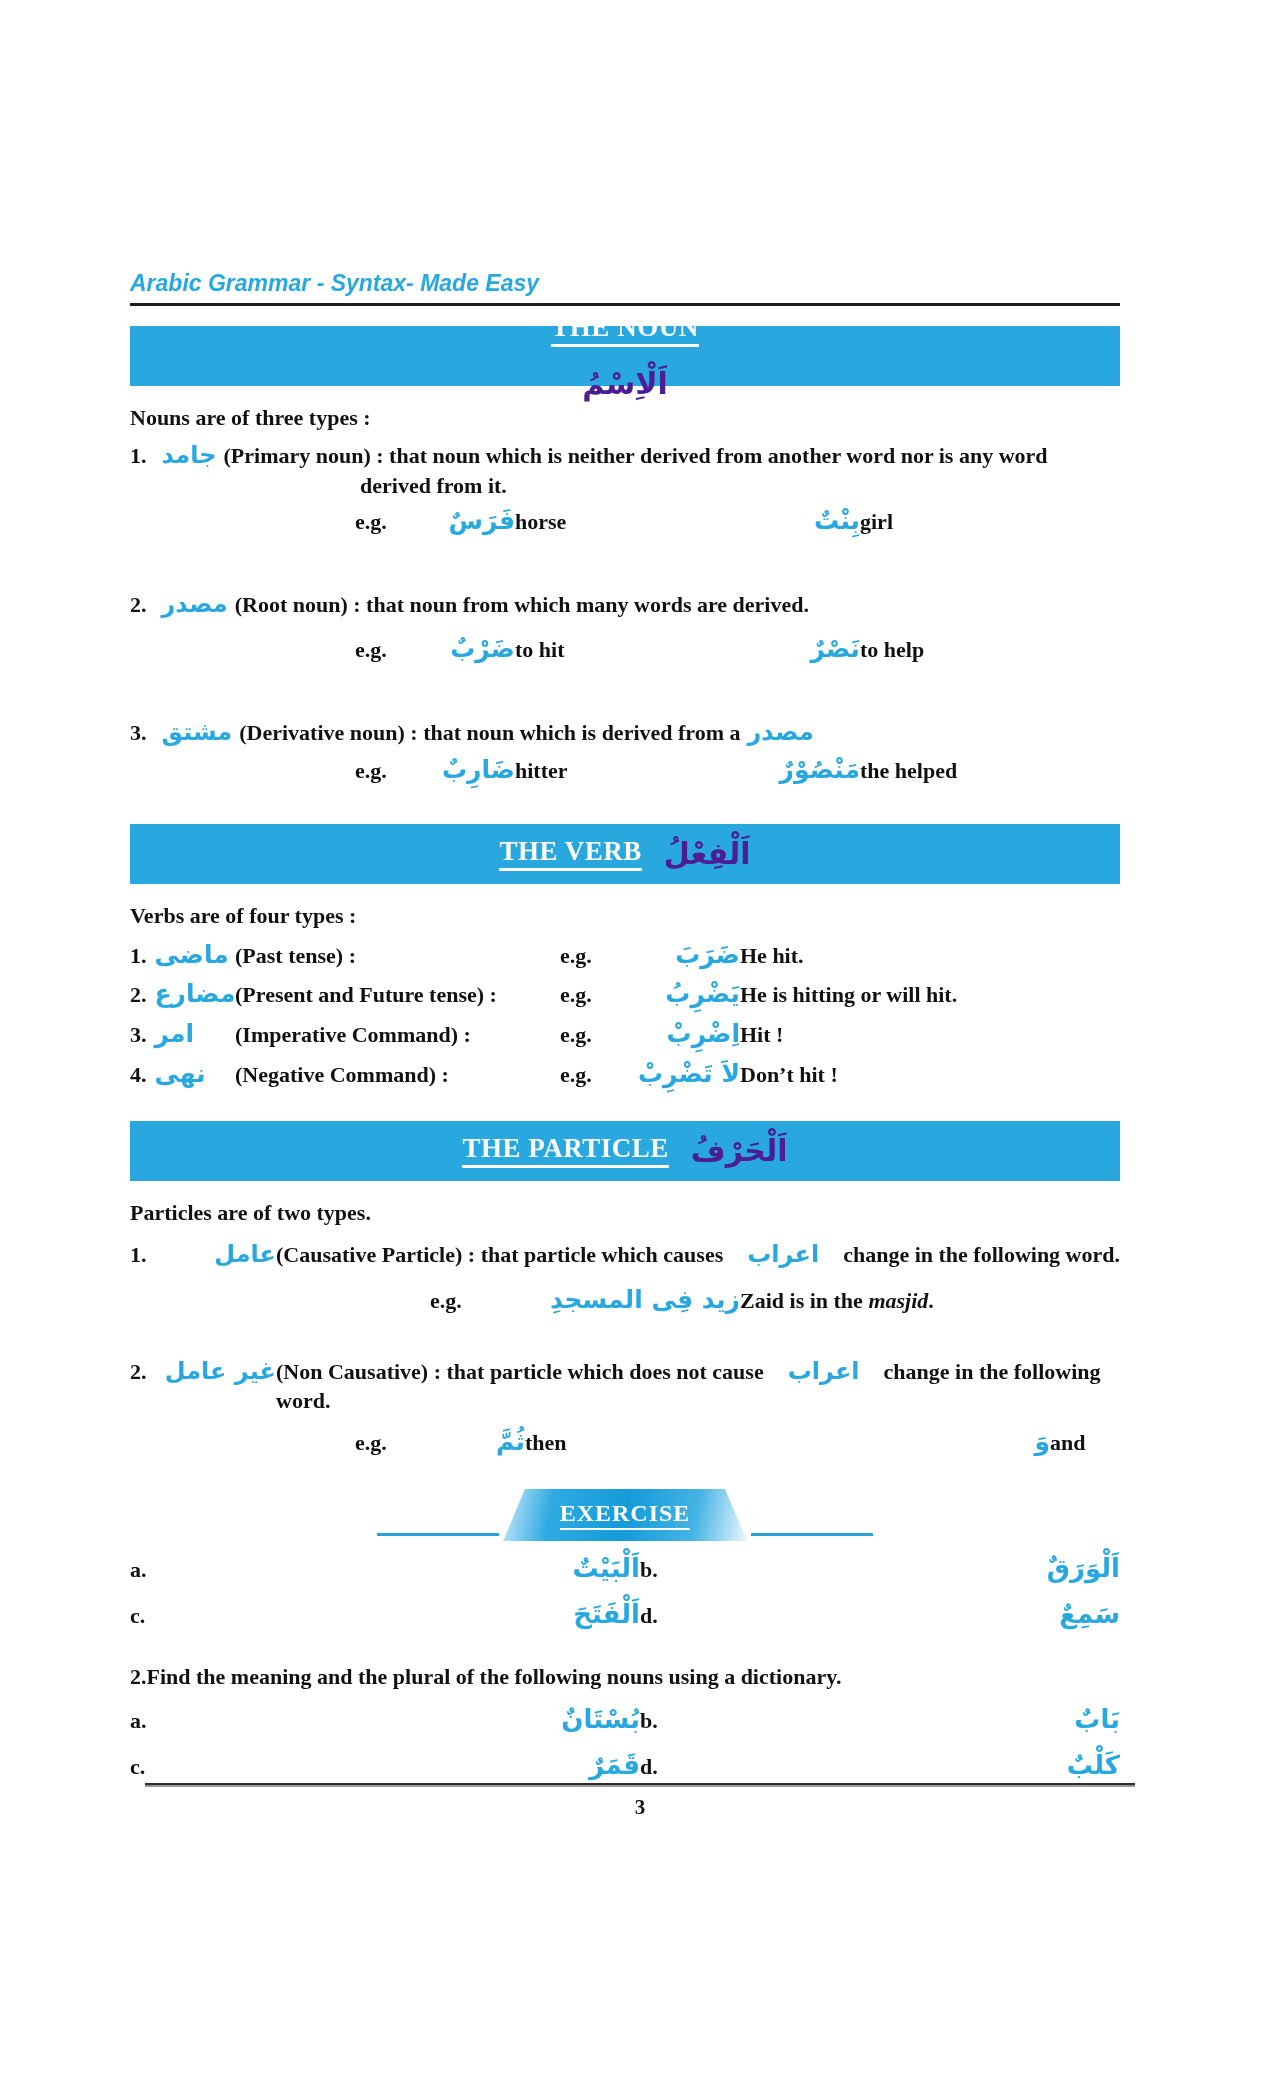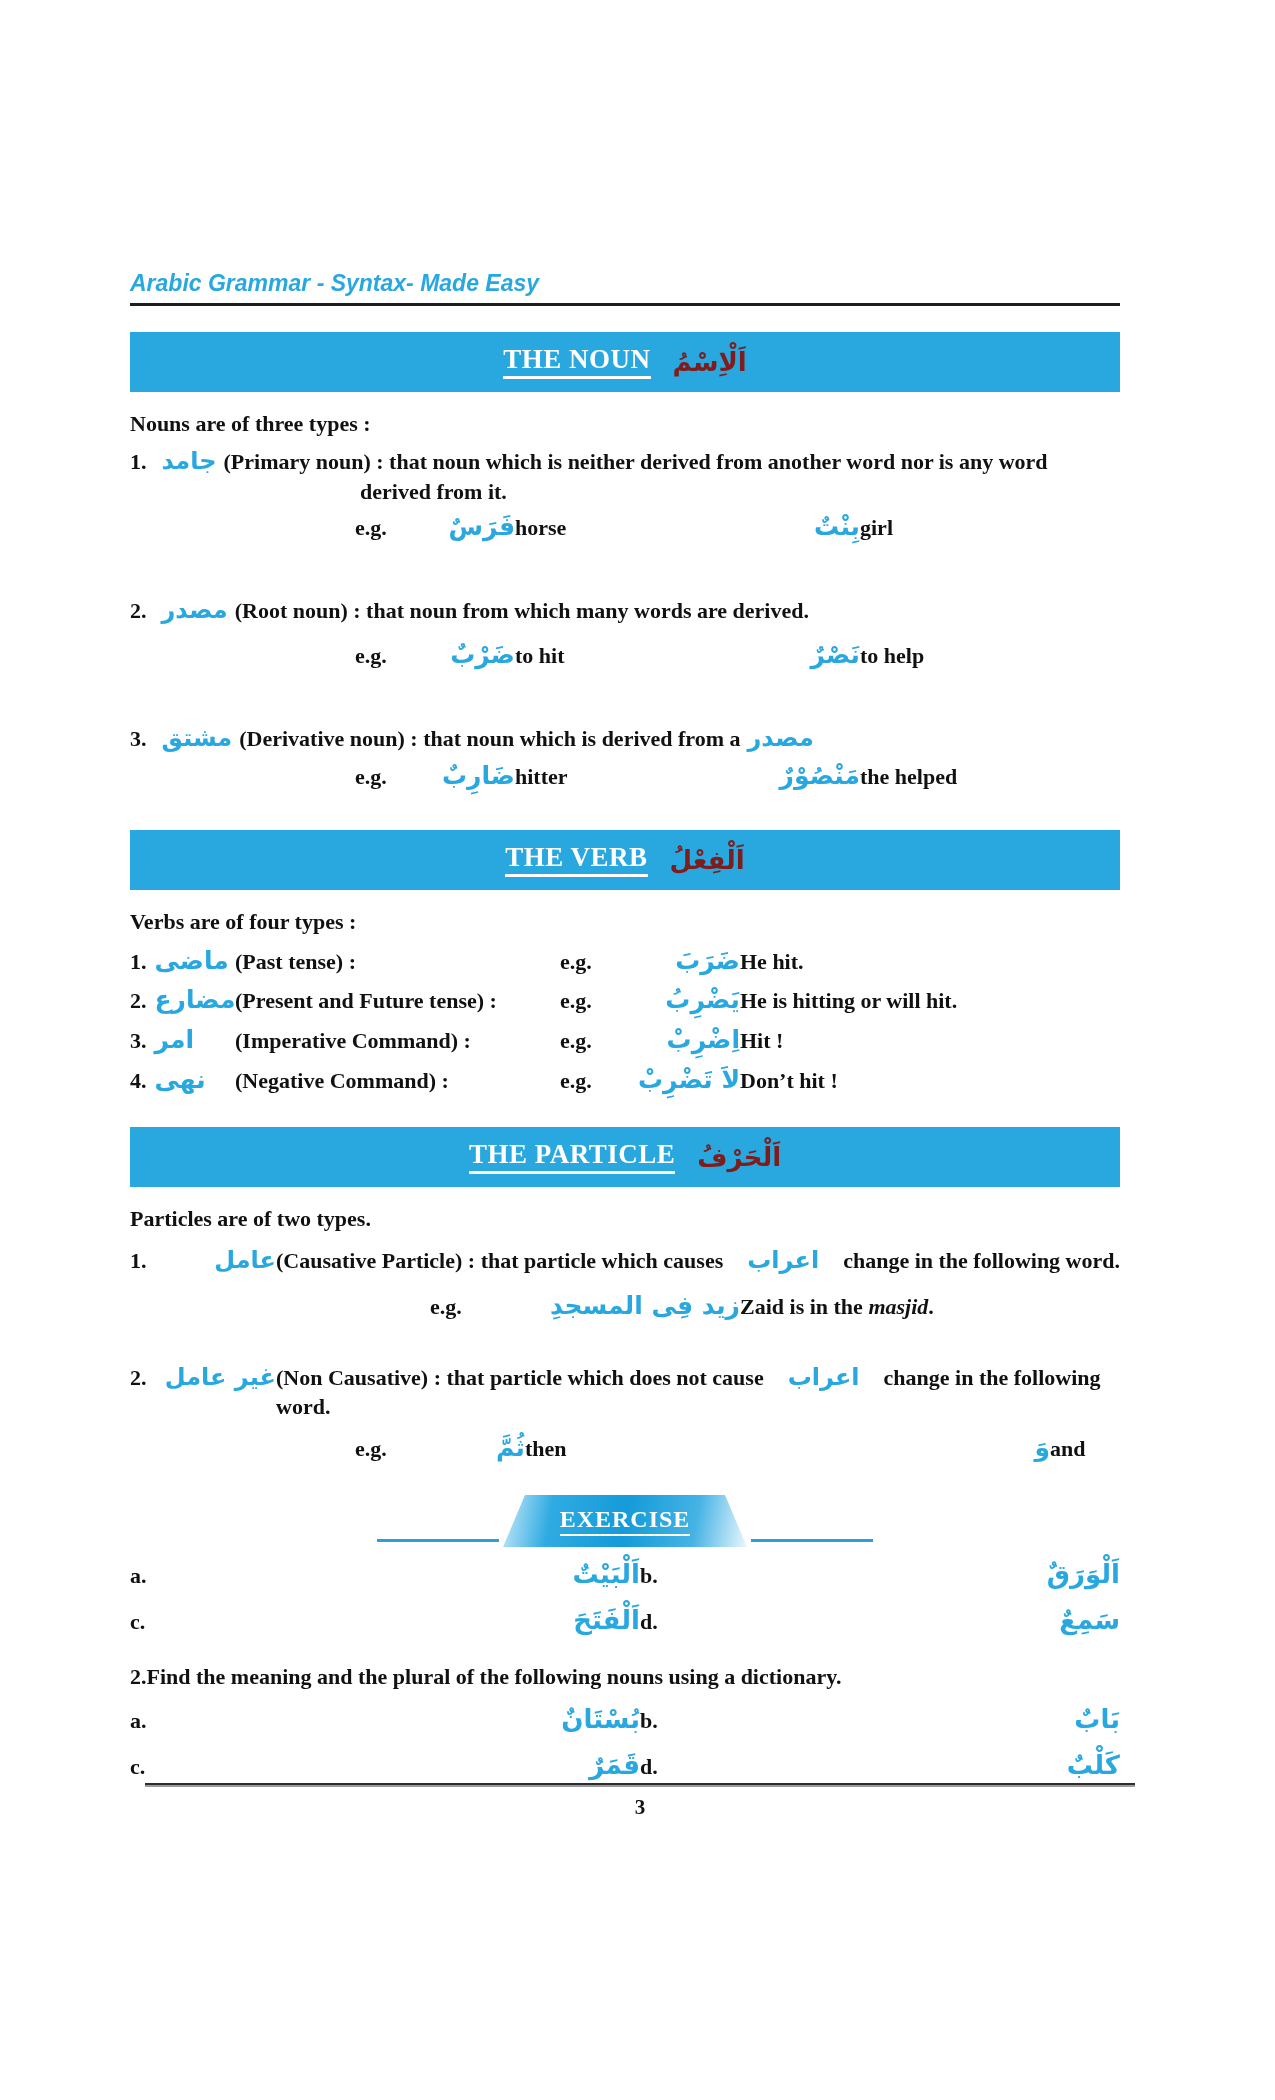--- a/index.html
+++ b/index.html
@@ -18,24 +18,24 @@
 
   .banner {
     height:60px; background:#29a8e0; display:flex; align-items:center;
     justify-content:center; gap:22px;
   }
   .banner-en {
     color:#fff; font-size:27px; letter-spacing:0.5px; line-height:1;
     border-bottom:3px solid #fff; padding-bottom:3px;
   }
   .banner-ar {
-    color:#7f1d1d; font-size:26px; font-weight:700; line-height:1;
+    color:#4c1d95; font-size:30px; font-weight:700; line-height:1;
     font-family:"DejaVu Sans", sans-serif;
   }
-  .banner-noun { margin-top:26px; }
+  .banner-noun { margin-top:20px;flex-direction:column; }
   .banner-verb { margin-top:37px; }
   .banner-particle { margin-top:32px; }
 
   .intro { font-size:22px; margin-top:18px; line-height:1.3; }
   .item-line { font-size:22px; margin-top:8px; line-height:1.35; }
   .item-gap { margin-top:52px; }
   .num { margin-right:8px; }
   .ar {
     color:#29a8e0; font-family:"DejaVu Sans", sans-serif; font-size:24px;
     font-weight:700; line-height:1; white-space:nowrap;
@@ -85,21 +85,21 @@
     clip-path:polygon(9% 0, 91% 0, 100% 100%, 0 100%);
     background:linear-gradient(100deg,#c9eafa 0%,#2fabe2 20%,#149bd9 50%,#45b3e4 78%,#eaf7fd 100%);
     display:flex; align-items:center; justify-content:center;
   }
   .ex-title {
     color:#fff; font-size:24px; letter-spacing:1px; line-height:1;
     border-bottom:2px solid #fff; padding-bottom:3px;
   }
 
   .q-text { font-size:22px; margin-top:34px; line-height:1.3; }
-  .q-text-2 { margin-top:24px; }
+  .q-text-2 { margin-top:30px; }
   .q-row {
     display:grid; grid-template-columns:42px 468px 42px 1fr;
     font-size:22px; margin-top:12px; align-items:baseline; line-height:1.55;
   }
   .q-row .ar { font-size:26px; }
 
   .footer-rule {
     position:absolute; left:145px; top:1783px; width:990px; height:2px;
     background:#2d2d2d; box-shadow:0 2px 0 #9a9a9a;
   }

